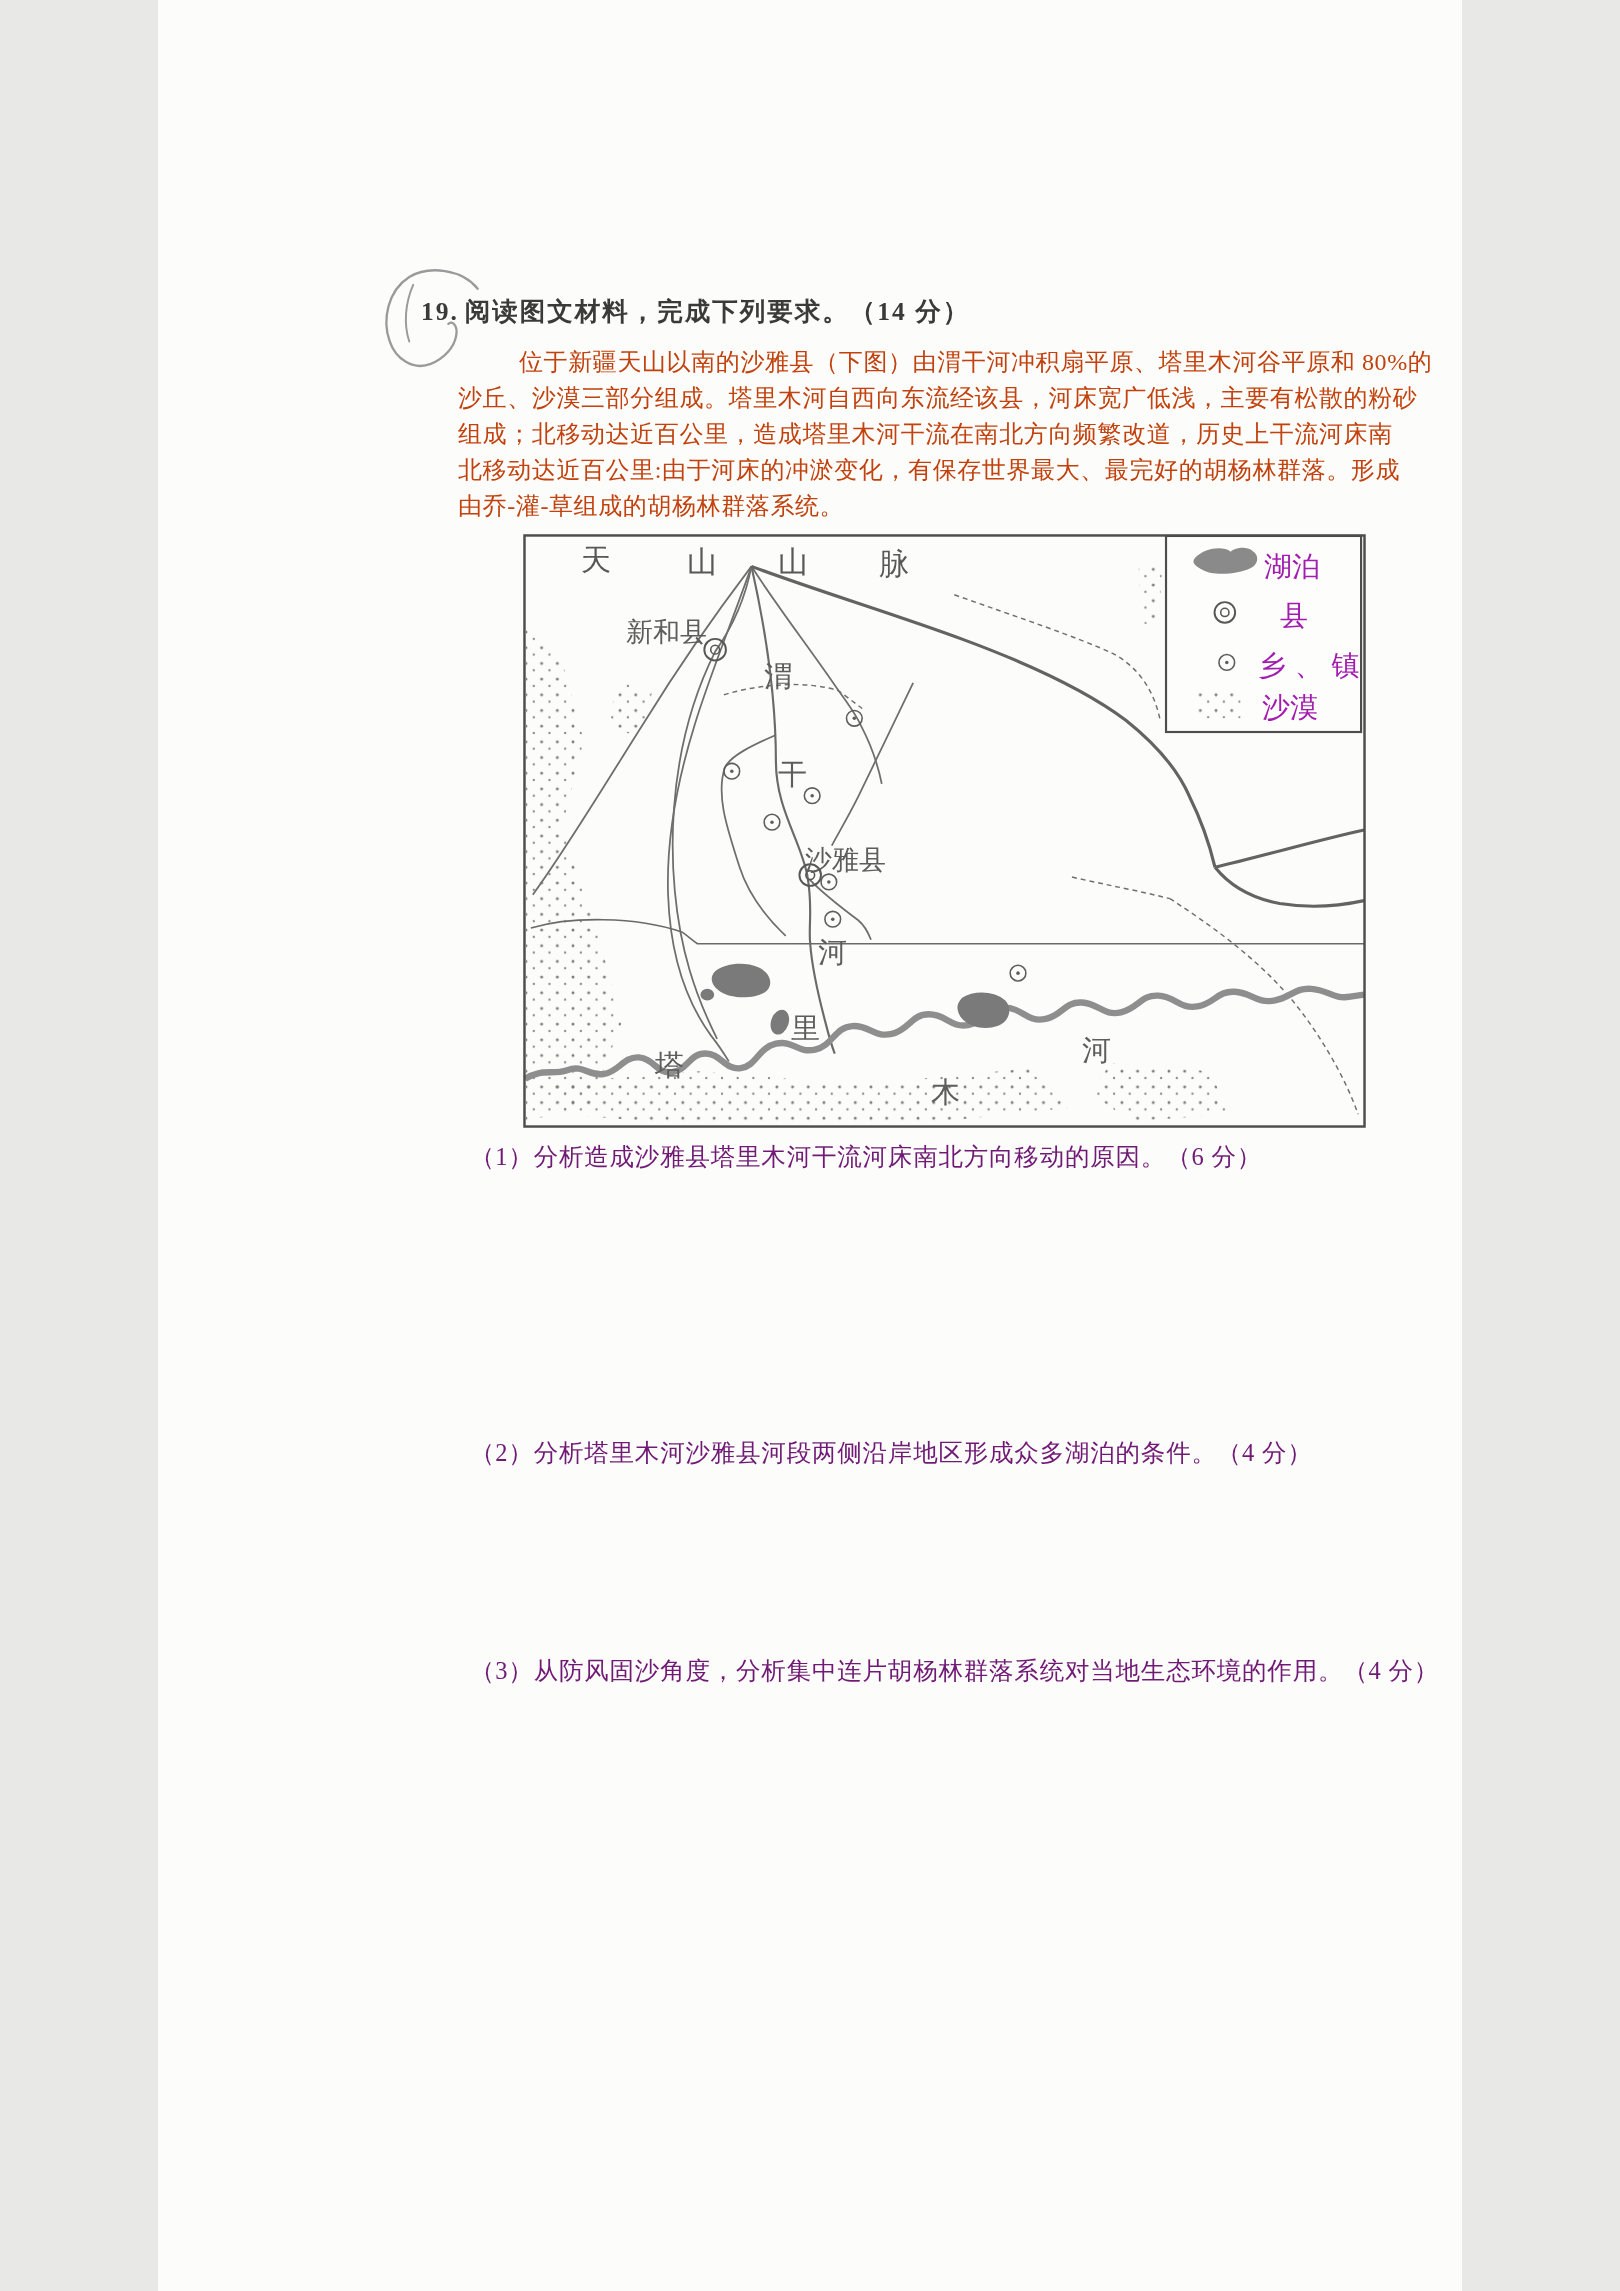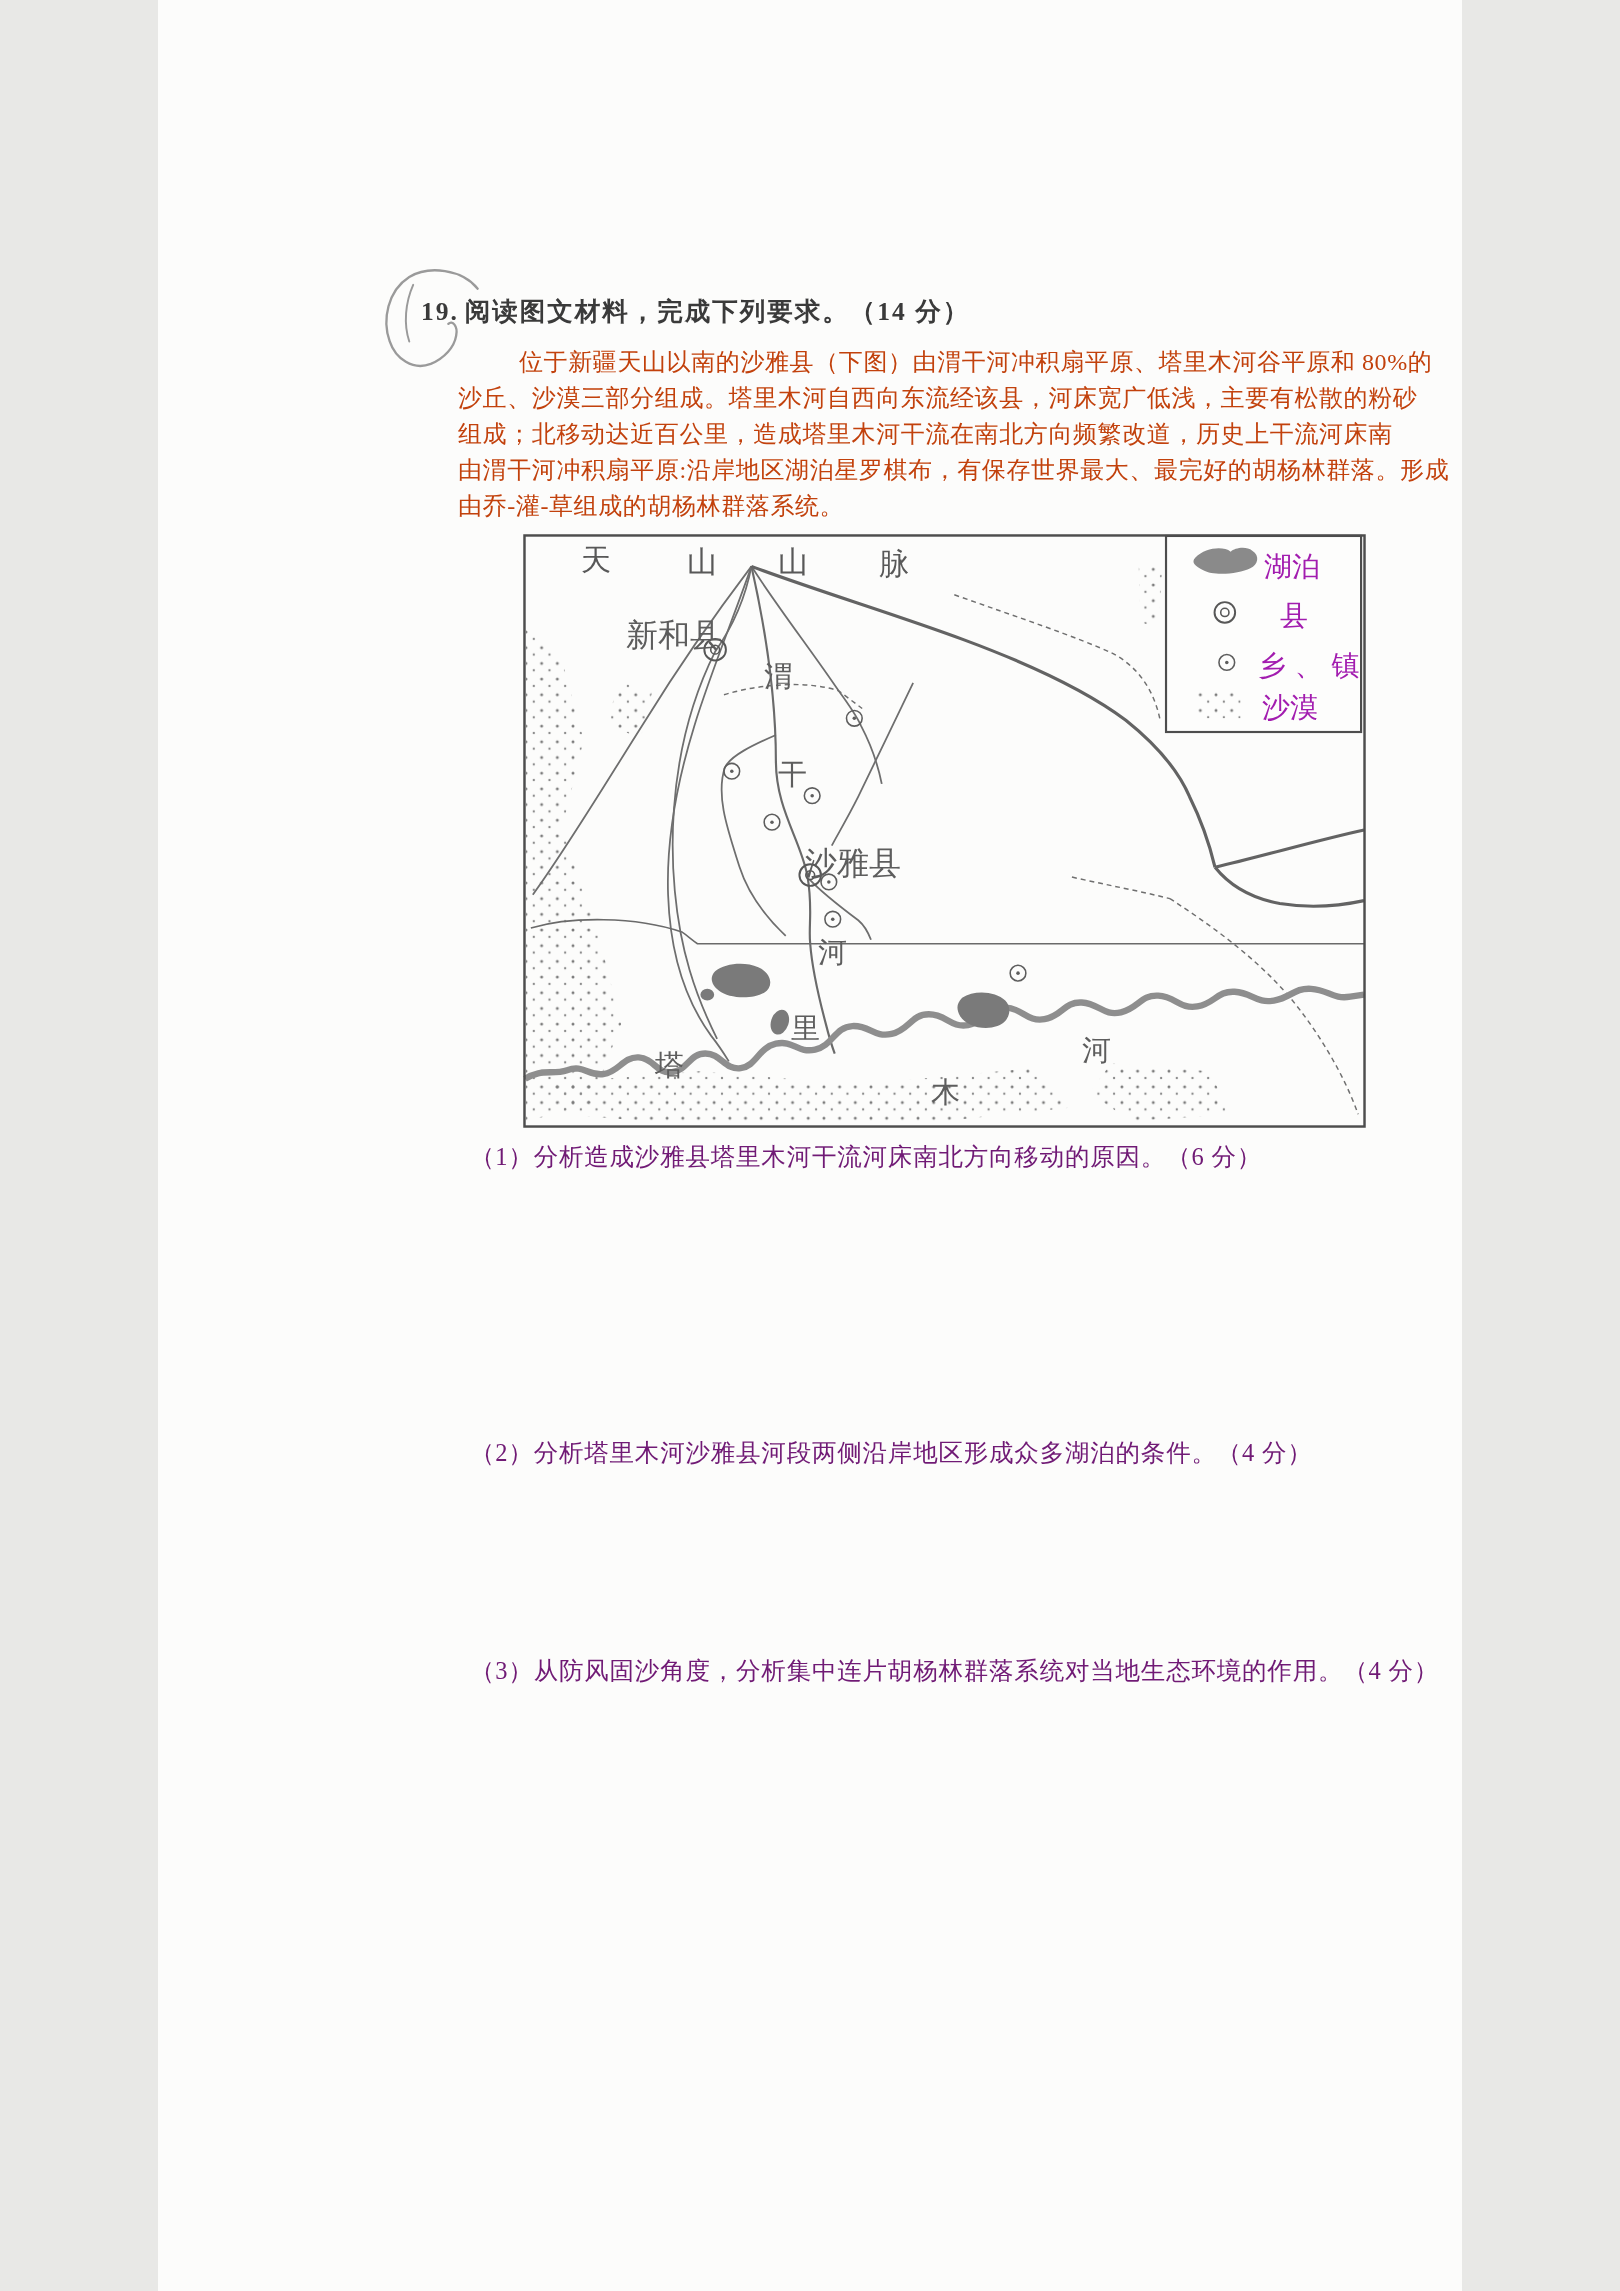--- a/index.html
+++ b/index.html
@@ -23,21 +23,21 @@
     position:absolute;left:300px;top:344px;width:970px;
     font-size:24px;line-height:36px;letter-spacing:0.6px;color:#c2410c;
   }
   .para .line{white-space:nowrap;}
   .para .line.first{padding-left:61px;}
   .map{
     position:absolute;left:365px;top:534px;width:843px;height:594px;
   }
   .map svg{position:absolute;left:0;top:0;}
   .map .mlabel{
-    position:absolute;font-size:32px;color:#5d5d5d;white-space:nowrap;
+    position:absolute;font-size:27px;color:#5d5d5d;white-space:nowrap;
     font-family:Liberation Mono, monospace;
   }
   .map .mchar{position:absolute;font-size:29px;color:#5d5d5d;}
   .map .title-char{font-size:30px;color:#585858;}
   .legend-label{position:absolute;font-size:28px;color:#a21caf;white-space:nowrap;}
   .question{
     position:absolute;left:312px;
     font-size:24.5px;letter-spacing:0.8px;color:#701a75;white-space:nowrap;
   }
   .q1{top:1140px;}
@@ -55,21 +55,21 @@
   </svg>
 
   <div class="heading">
     <span class="qnum">19.</span><span>阅读图文材料，完成下列要求。（14 分）</span>
   </div>
 
   <div class="para">
     <div class="line first">位于新疆天山以南的沙雅县（下图）由渭干河冲积扇平原、塔里木河谷平原和 80%的</div>
     <div class="line">沙丘、沙漠三部分组成。塔里木河自西向东流经该县，河床宽广低浅，主要有松散的粉砂</div>
     <div class="line">组成；北移动达近百公里，造成塔里木河干流在南北方向频繁改道，历史上干流河床南</div>
-    <div class="line">由渭干河冲积扇平原:沿岸地区湖泊星罗棋布，有保存世界最大、最完好的胡杨林群落。形成</div>
+    <div class="line">北移动达近百公里:由于河床的冲淤变化，有保存世界最大、最完好的胡杨林群落。形成</div>
     <div class="line">由乔-灌-草组成的胡杨林群落系统。</div>
   </div>
 
   <div class="map">
     <svg width="843" height="594" viewBox="0 0 860 606">
       <defs>
         <pattern id="dots" width="16" height="16" patternUnits="userSpaceOnUse">
           <circle cx="3" cy="4" r="1.5" fill="#7c7c7c"></circle>
           <circle cx="11" cy="11" r="1.2" fill="#8a8a8a"></circle>
         </pattern>

